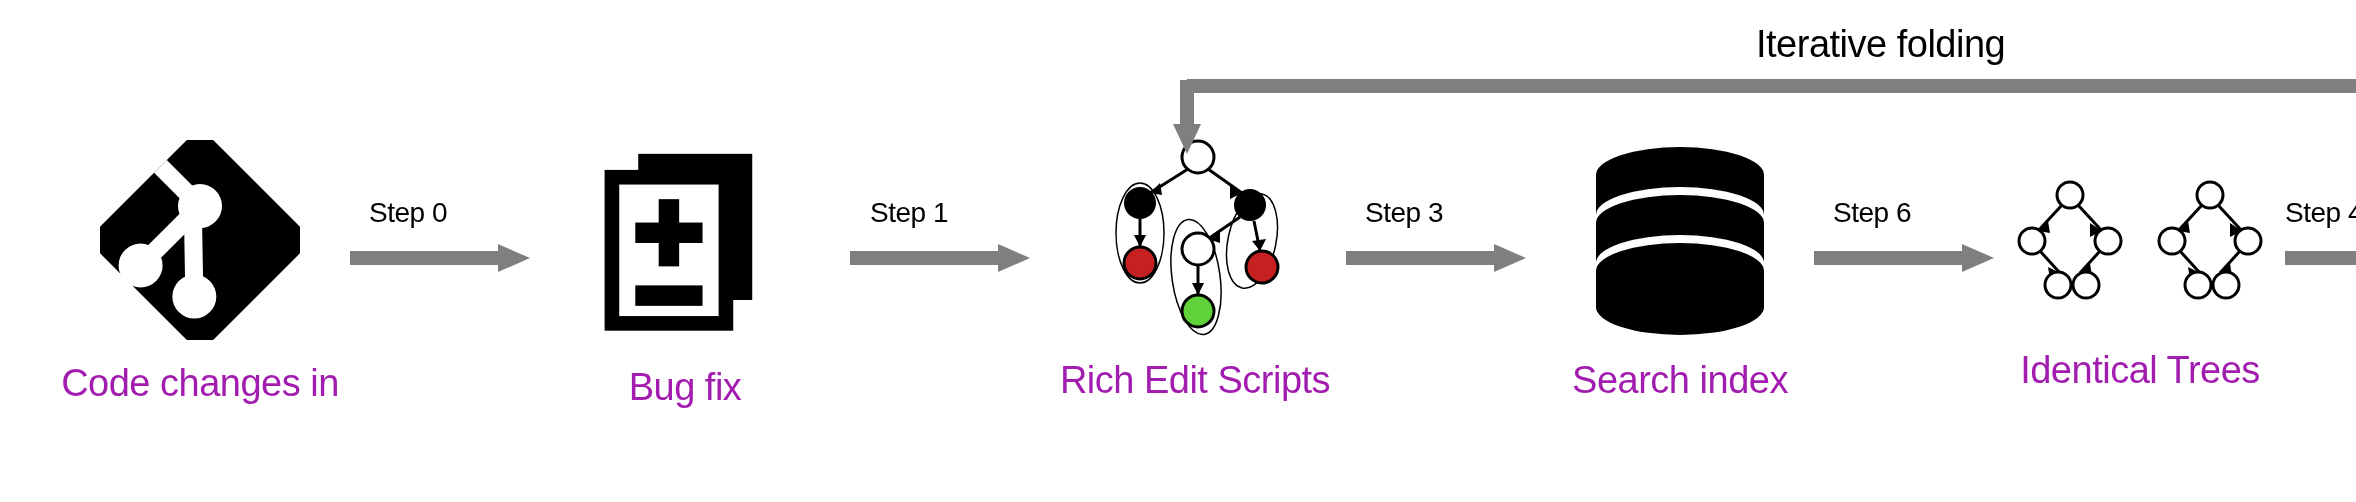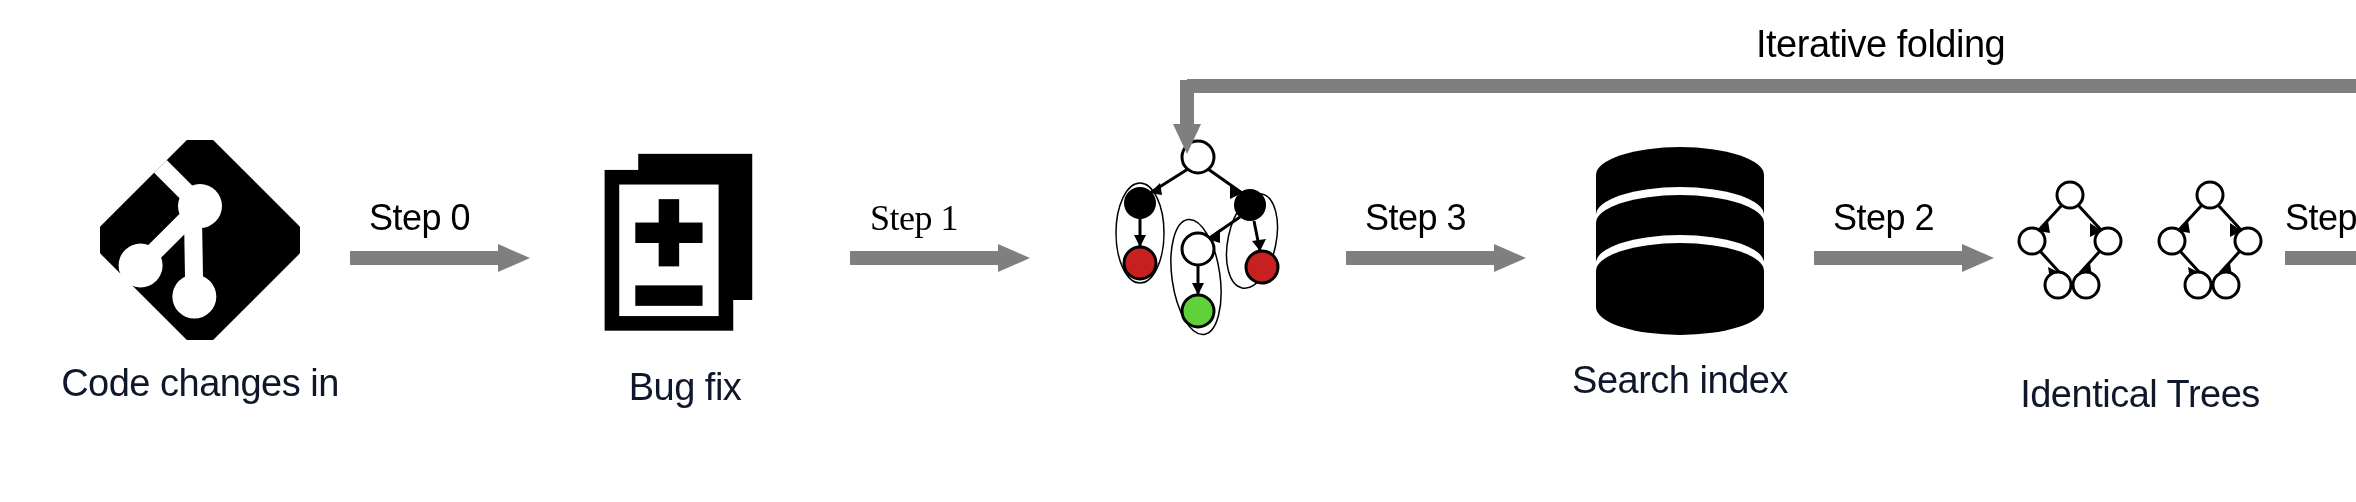--- a/index.html
+++ b/index.html
@@ -12,29 +12,29 @@
     overflow: hidden;
   }
   .stage {
     position: absolute;
     display: flex;
     flex-direction: column;
     align-items: center;
   }
   .caption {
     font-size: 38px;
-    color: #0f172a;
+    color: #a21caf;
     text-align: center;
     line-height: 1.15;
     font-weight: 400;
     letter-spacing: -0.5px;
   }
   .step-label {
     position: absolute;
-    font-size: 36px;
+    font-size: 28px;
     color: #000;
     text-align: center;
     white-space: nowrap;
     letter-spacing: -0.5px;
   }
   .arrow {
     position: absolute;
   }
   .arrow line { stroke: #7f7f7f; stroke-width: 14; }
   .arrow polygon { fill: #7f7f7f; }
@@ -78,21 +78,21 @@
     <rect x="10" y="20" width="78" height="100" fill="none" stroke="#000" stroke-width="10"></rect>
     <rect x="42" y="35" width="14" height="46" fill="#000"></rect>
     <rect x="26" y="51" width="46" height="14" fill="#000"></rect>
     <rect x="26" y="94" width="46" height="14" fill="#000"></rect>
   </svg>
   <div class="caption" style="margin-top:28px;">
     <span>Bug fix</span><br>
   </div>
 </div>
 
-<div class="step-label" style="left:870px; top:197px;font-family:Liberation Serif, serif;">Step 1</div>
+<div class="step-label" style="left:870px; top:197px;">Step 1</div>
 <svg class="arrow" style="left:850px; top:238px;" width="180" height="40">
   <line x1="0" y1="20" x2="148" y2="20"></line>
   <polygon points="148,6 180,20 148,34"></polygon>
 </svg>
 
 <div class="stage" style="left:1035px; top:135px; width:320px;">
   <svg width="230" height="210" viewBox="0 0 230 210">
 
     <ellipse cx="60" cy="98" rx="24" ry="50" fill="none" stroke="#000" stroke-width="1.5"></ellipse>
     <ellipse cx="116" cy="142" rx="24" ry="58" fill="none" stroke="#000" stroke-width="1.5" transform="rotate(-8 116 142)"></ellipse>
@@ -116,20 +116,21 @@
     <polygon points="128,104 140,94 140,108" fill="#000"></polygon>
     <circle cx="118" cy="114" r="16" fill="#fff" stroke="#000" stroke-width="3"></circle>
     <line x1="118" y1="130" x2="118" y2="160" stroke="#000" stroke-width="3"></line>
     <polygon points="118,160 112,148 124,148" fill="#000"></polygon>
     <circle cx="118" cy="176" r="16" fill="#5fd23a" stroke="#000" stroke-width="3"></circle>
 
     <line x1="174" y1="86" x2="180" y2="116" stroke="#000" stroke-width="3"></line>
     <polygon points="180,116 172,106 186,104" fill="#000"></polygon>
     <circle cx="182" cy="132" r="16" fill="#c62020" stroke="#000" stroke-width="3"></circle>
   </svg>
+  <div class="caption" style="margin-top:14px;">Rich Edit Scripts</div>
 </div>
 
 <div class="step-label" style="left:1365px; top:197px;">Step 3</div>
 <svg class="arrow" style="left:1346px; top:238px;" width="180" height="40">
   <line x1="0" y1="20" x2="148" y2="20"></line>
   <polygon points="148,6 180,20 148,34"></polygon>
 </svg>
 
 <div class="stage" style="left:1540px; top:143px; width:280px;">
   <svg width="200" height="200" viewBox="0 0 100 100">
@@ -139,21 +140,21 @@
     <ellipse cx="50" cy="40" rx="42" ry="14" fill="#000"></ellipse>
     <rect x="8" y="40" width="84" height="20" fill="#000"></rect>
     <ellipse cx="50" cy="60" rx="42" ry="14" fill="#fff"></ellipse>
     <ellipse cx="50" cy="64" rx="42" ry="14" fill="#000"></ellipse>
     <rect x="8" y="64" width="84" height="18" fill="#000"></rect>
     <ellipse cx="50" cy="82" rx="42" ry="14" fill="#000"></ellipse>
   </svg>
   <div class="caption" style="margin-top:16px;">Search index</div>
 </div>
 
-<div class="step-label" style="left:1833px; top:197px;">Step 2</div>
+<div class="step-label" style="left:1833px; top:197px;">Step 6</div>
 <svg class="arrow" style="left:1814px; top:238px;" width="180" height="40">
   <line x1="0" y1="20" x2="148" y2="20"></line>
   <polygon points="148,6 180,20 148,34"></polygon>
 </svg>
 
 <div class="stage" style="left:1990px; top:173px; width:300px;">
   <svg width="280" height="160" viewBox="0 0 280 160">
 
     <circle cx="70" cy="22" r="13" fill="#fff" stroke="#000" stroke-width="3"></circle>
     <line x1="62" y1="32" x2="38" y2="58" stroke="#000" stroke-width="3"></line>
@@ -176,21 +177,21 @@
       <polygon points="242,58 230,50 230,64" fill="#000"></polygon>
     <circle cx="172" cy="68" r="13" fill="#fff" stroke="#000" stroke-width="3"></circle>
     <circle cx="248" cy="68" r="13" fill="#fff" stroke="#000" stroke-width="3"></circle>
     <line x1="180" y1="78" x2="200" y2="100" stroke="#000" stroke-width="3"></line>
       <polygon points="200,100 188,94 190,106" fill="#000"></polygon>
     <line x1="240" y1="78" x2="220" y2="100" stroke="#000" stroke-width="3"></line>
       <polygon points="220,100 230,90 232,104" fill="#000"></polygon>
     <circle cx="198" cy="112" r="13" fill="#fff" stroke="#000" stroke-width="3"></circle>
     <circle cx="226" cy="112" r="13" fill="#fff" stroke="#000" stroke-width="3"></circle>
   </svg>
-  <div class="caption" style="margin-top:40px;">Identical Trees</div>
+  <div class="caption" style="margin-top:16px;">Identical Trees</div>
 </div>
 
 <div class="step-label" style="left:2285px; top:197px;">Step 4</div>
 <svg class="arrow" style="left:2285px; top:238px;" width="130" height="40">
   <line x1="0" y1="20" x2="100" y2="20"></line>
   <polygon points="100,6 130,20 100,34"></polygon>
 </svg>
 
 <div class="feedback-label" style="left:1756px; top:23px;">Iterative folding</div>
 <svg class="arrow" style="left:1155px; top:66px;" width="1390" height="90">

